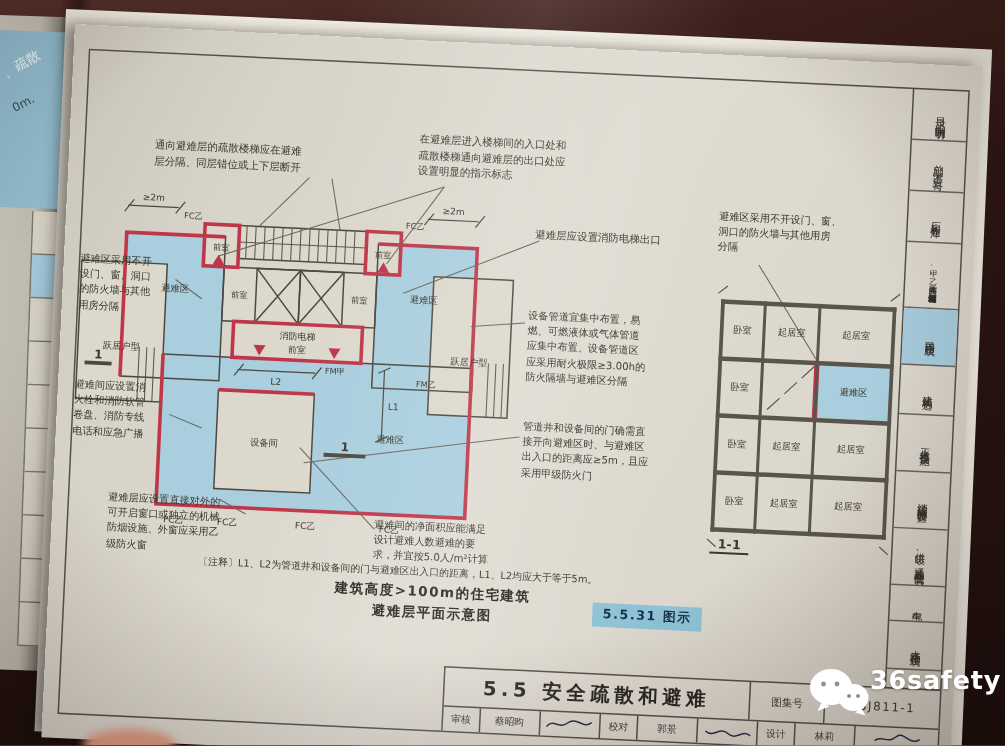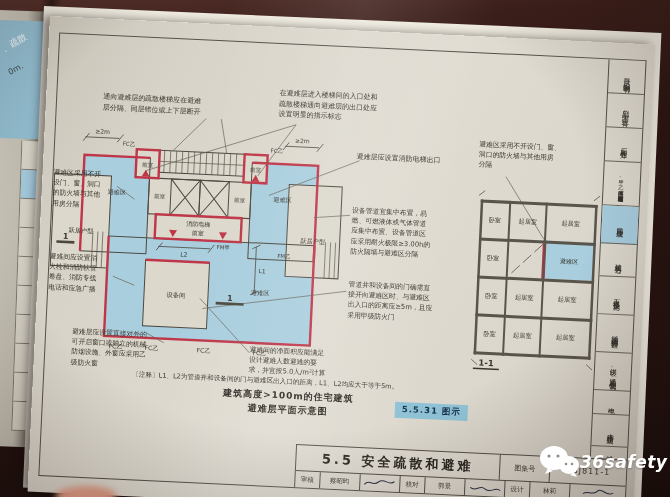--- a/index.html
+++ b/index.html
@@ -50,21 +50,21 @@
   .caption{position:absolute;text-align:center;font-weight:bold;font-size:9px;line-height:1.6;color:#2c2822;letter-spacing:1px;}
   .badge{position:absolute;background:#8fc2d6;color:#17324a;font-size:8.5px;font-weight:bold;padding:2px 7px;letter-spacing:1px;}
   
   .vignette{position:absolute;inset:0;pointer-events:none;
     background:radial-gradient(ellipse at 45% 42%,rgba(0,0,0,0) 55%,rgba(25,12,9,.28) 100%);}
   .sheen{position:absolute;inset:0;pointer-events:none;
     background:linear-gradient(100deg,rgba(255,255,255,0) 30%,rgba(255,255,255,.10) 48%,rgba(255,255,255,0) 66%);}
   .finger{position:absolute;left:55px;top:486px;width:62px;height:20px;border-radius:50%;
     background:#c08570;filter:blur(3px);}
   
-  .wm{position:absolute;left:538px;top:444px;display:flex;align-items:center;font-style:italic;}
+  .wm{position:absolute;left:538px;top:444px;display:flex;align-items:flex-start;}
   .wm-text{color:#fff;font-size:17px;font-weight:bold;letter-spacing:.5px;text-shadow:0 1px 2px rgba(40,40,40,.35);}
   svg text{fill:#3b372f;}
 </style>
 </head>
 <body>
 
 <div class="photo">
 
   <div class="prev-strip">
     <div class="prev-blue">

